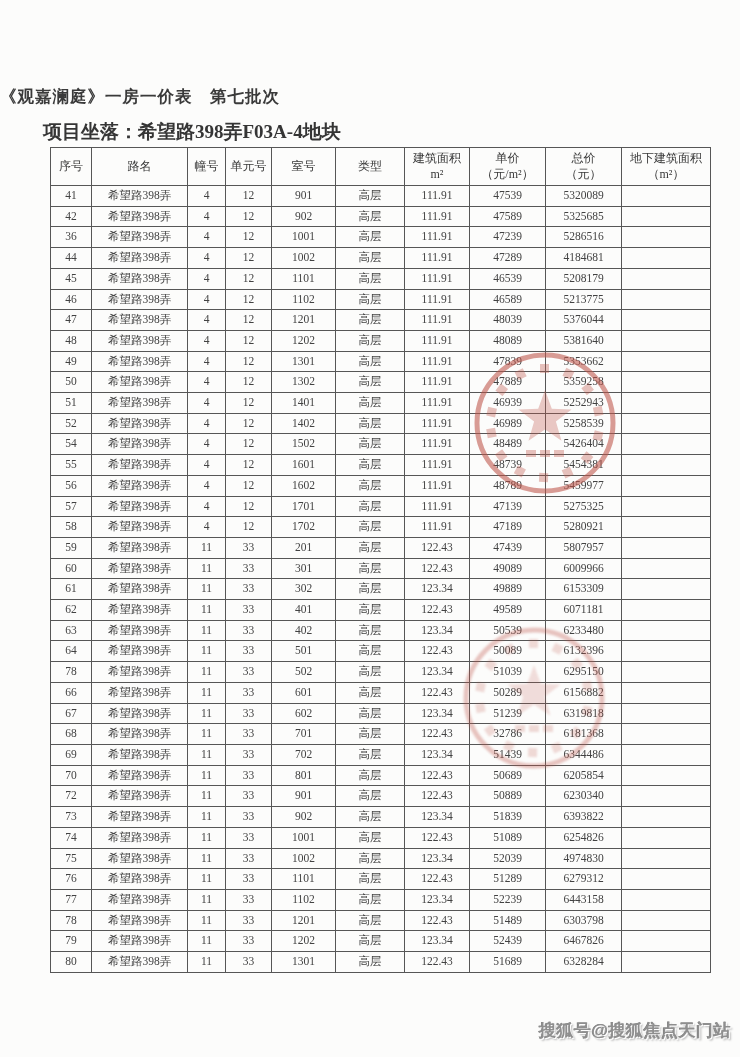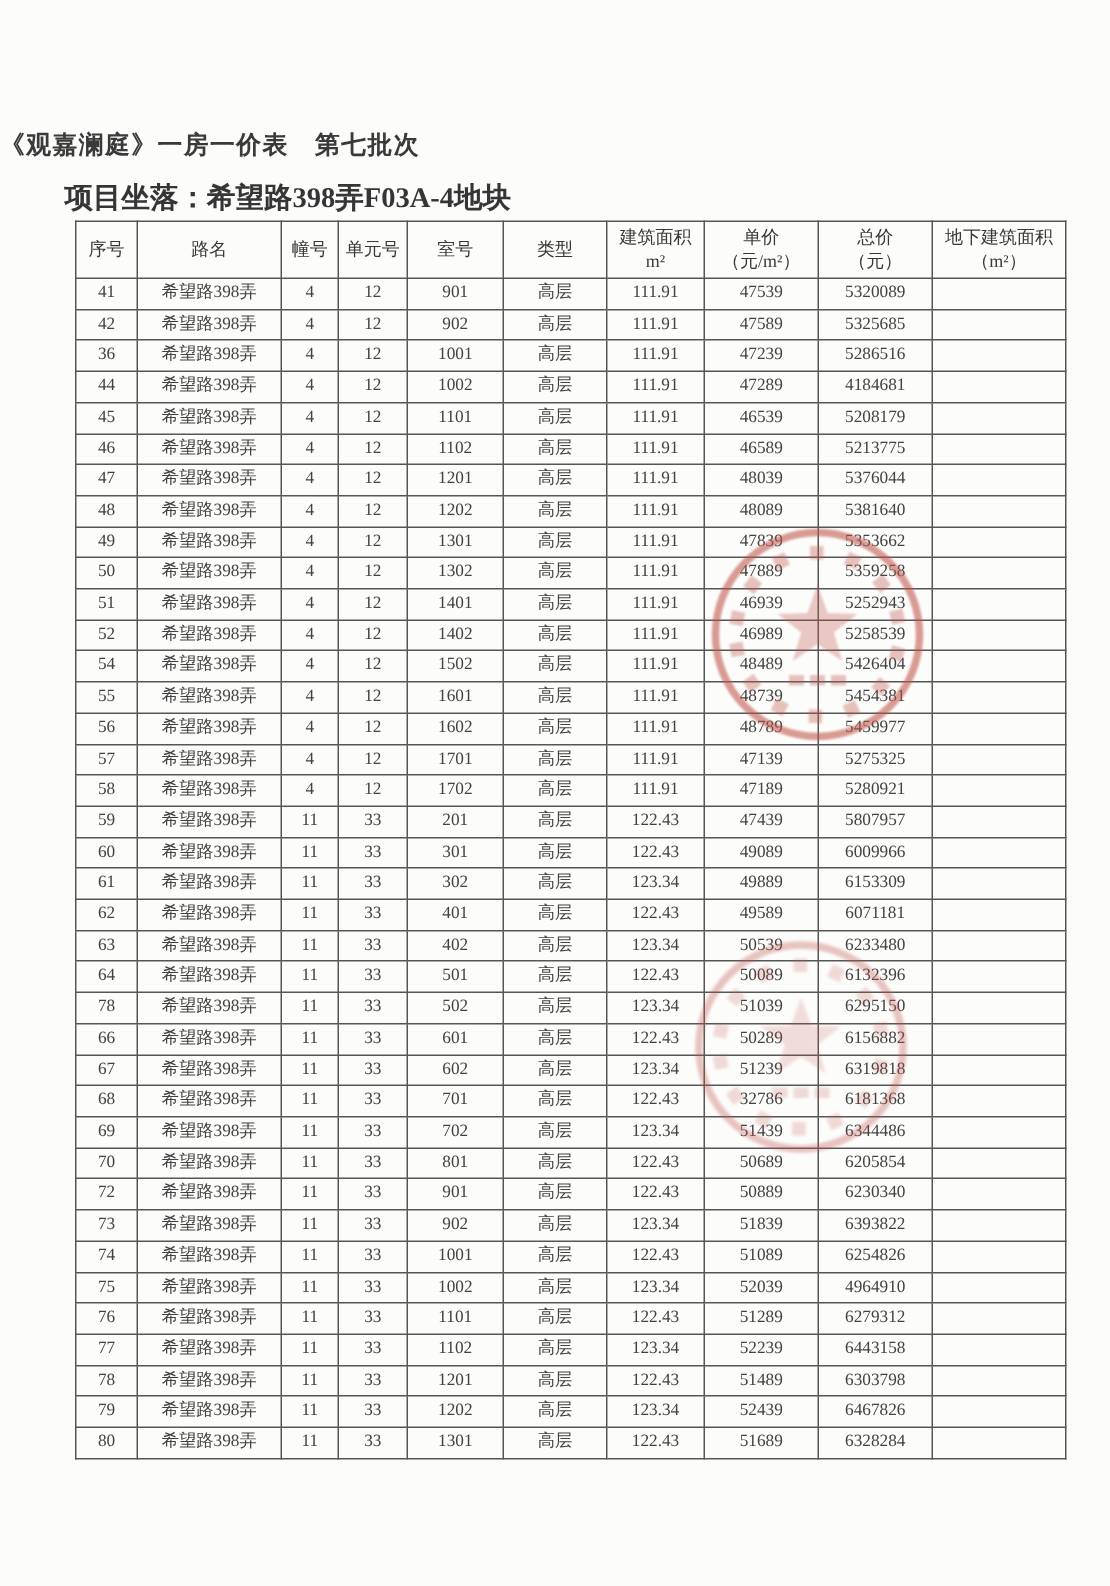--- a/index.html
+++ b/index.html
@@ -534,21 +534,21 @@
         </tr>
         <tr>
           <td>75</td>
           <td>希望路398弄</td>
           <td>11</td>
           <td>33</td>
           <td>1002</td>
           <td>高层</td>
           <td>123.34</td>
           <td>52039</td>
-          <td>4964910</td>
+          <td>4974830</td>
           <td></td>
         </tr>
         <tr>
           <td>76</td>
           <td>希望路398弄</td>
           <td>11</td>
           <td>33</td>
           <td>1101</td>
           <td>高层</td>
           <td>122.43</td>
@@ -718,14 +718,15 @@
         <g transform="rotate(260 75 75)">
             <rect x="70" y="16" width="9" height="9" fill="#bf574c"></rect>
           </g>
         <rect x="56" y="102" width="10" height="7" fill="#bf574c"></rect>
         <rect x="70" y="102" width="10" height="7" fill="#bf574c"></rect>
         <rect x="84" y="102" width="10" height="7" fill="#bf574c"></rect>
       </g>
     </g>
   </svg>
 
+  <div class="watermark">搜狐号@搜狐焦点天门站</div>
 
 </div>
 
 </body></html>

